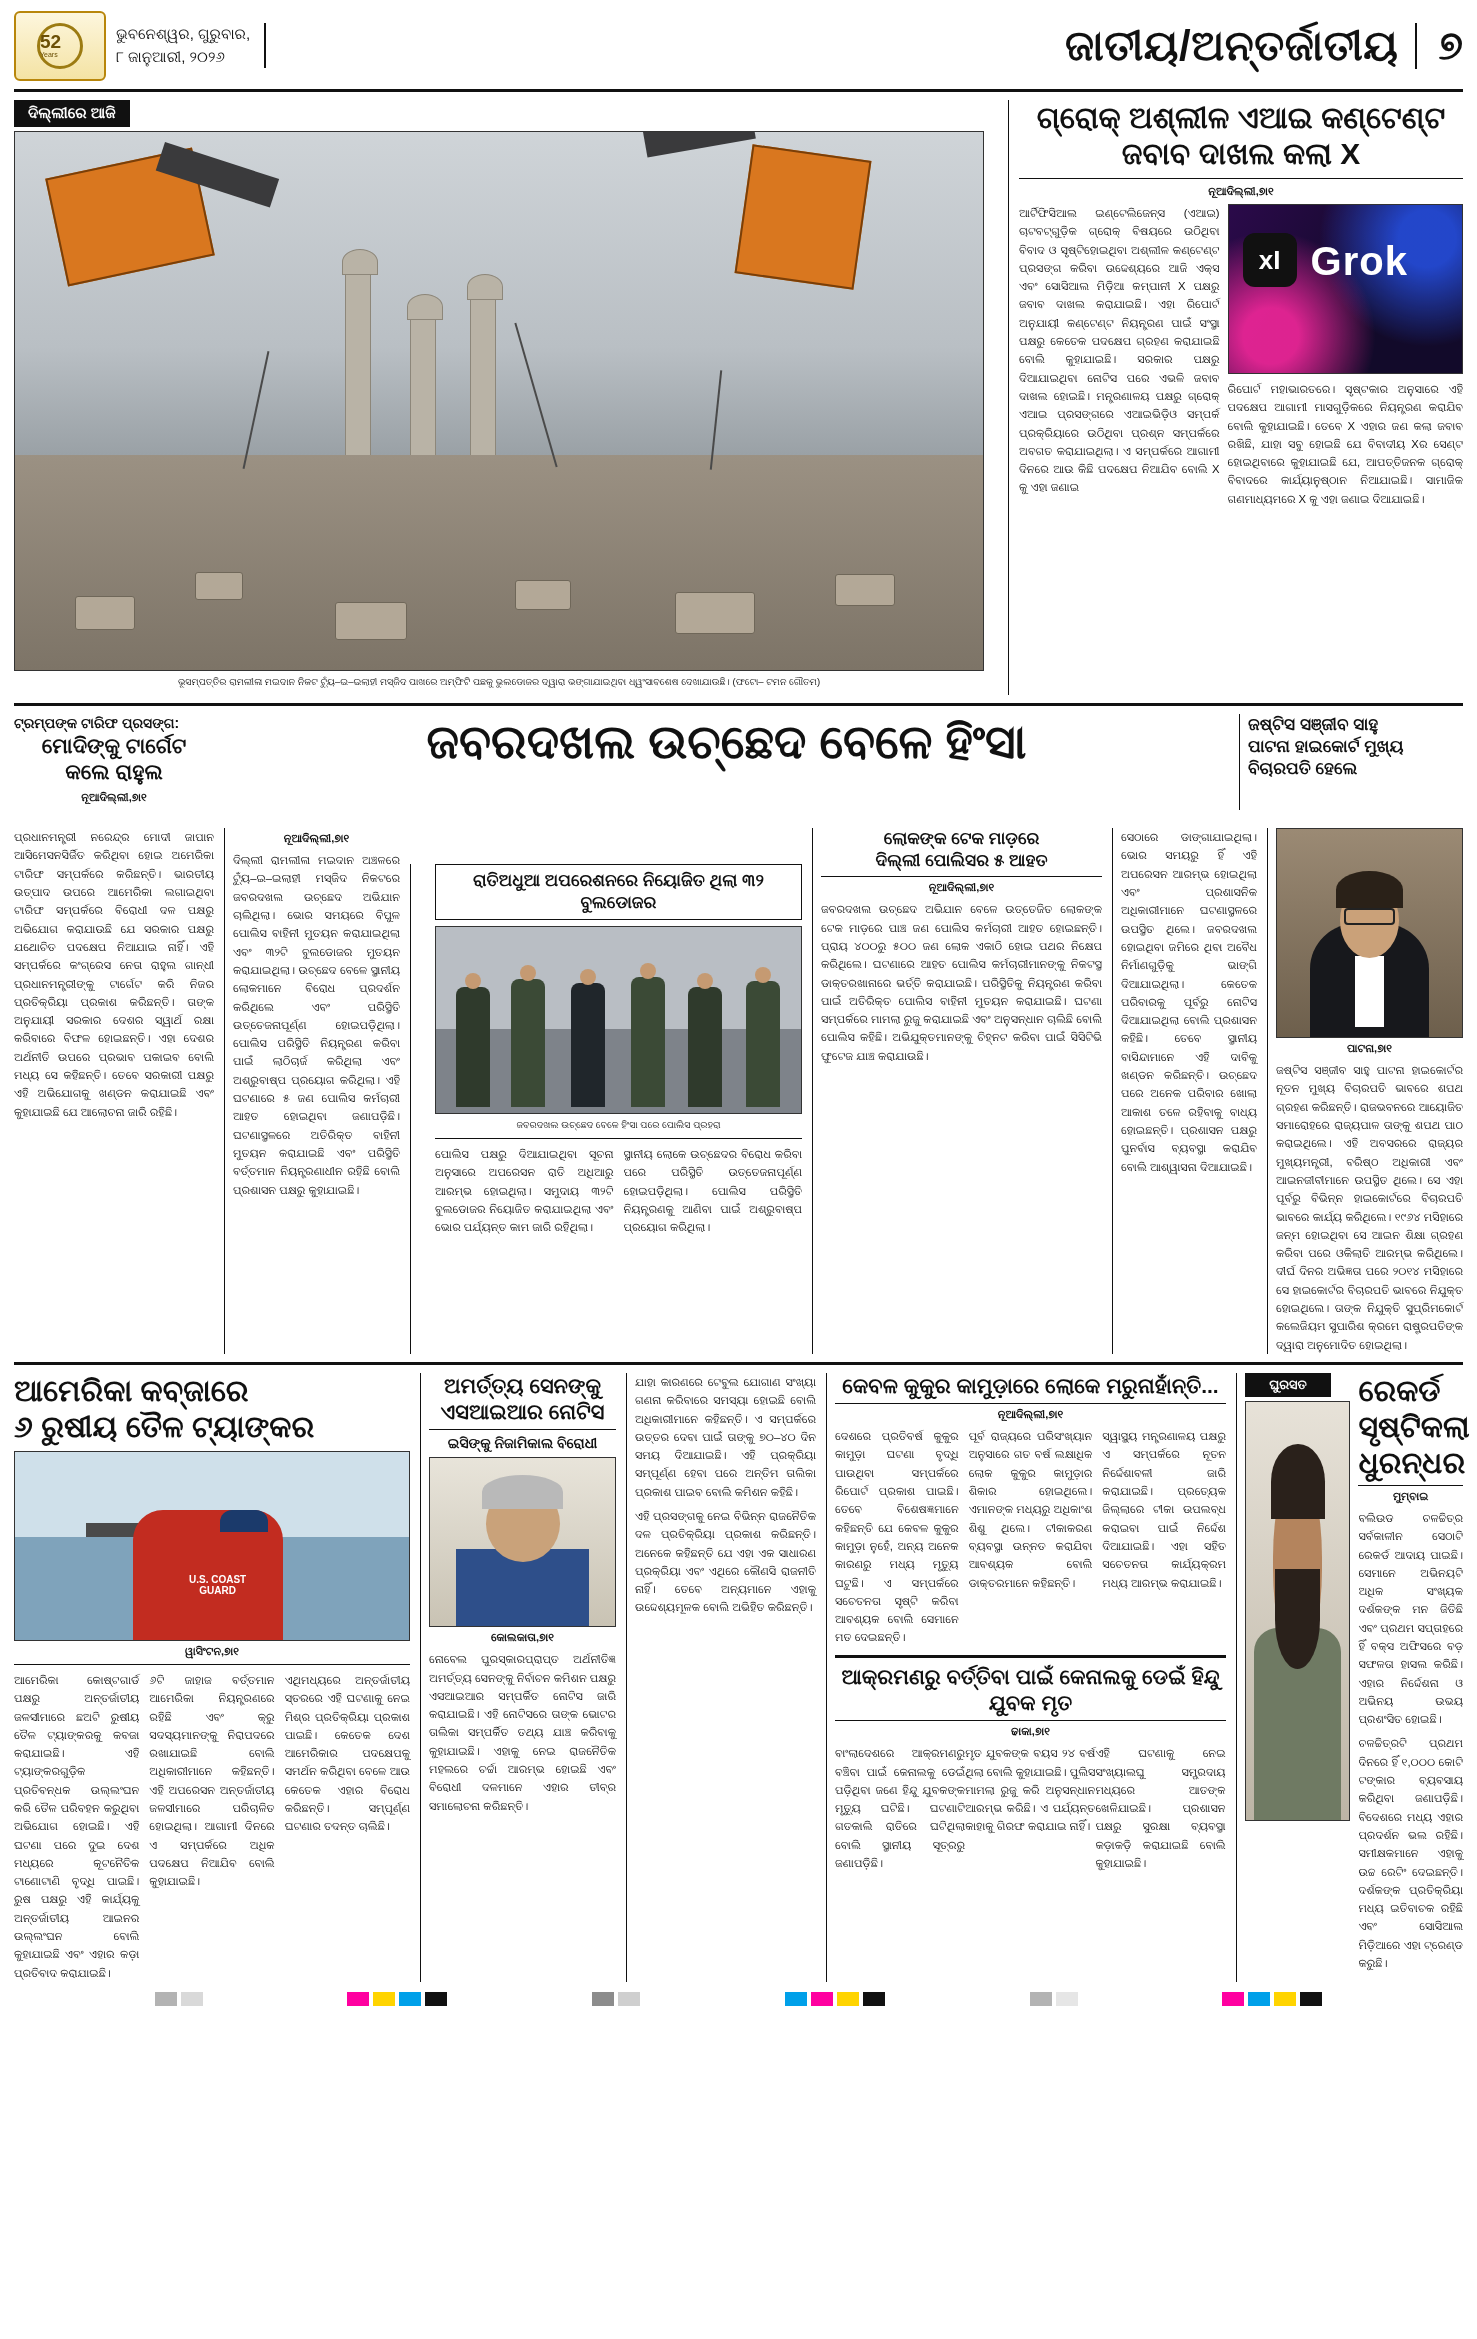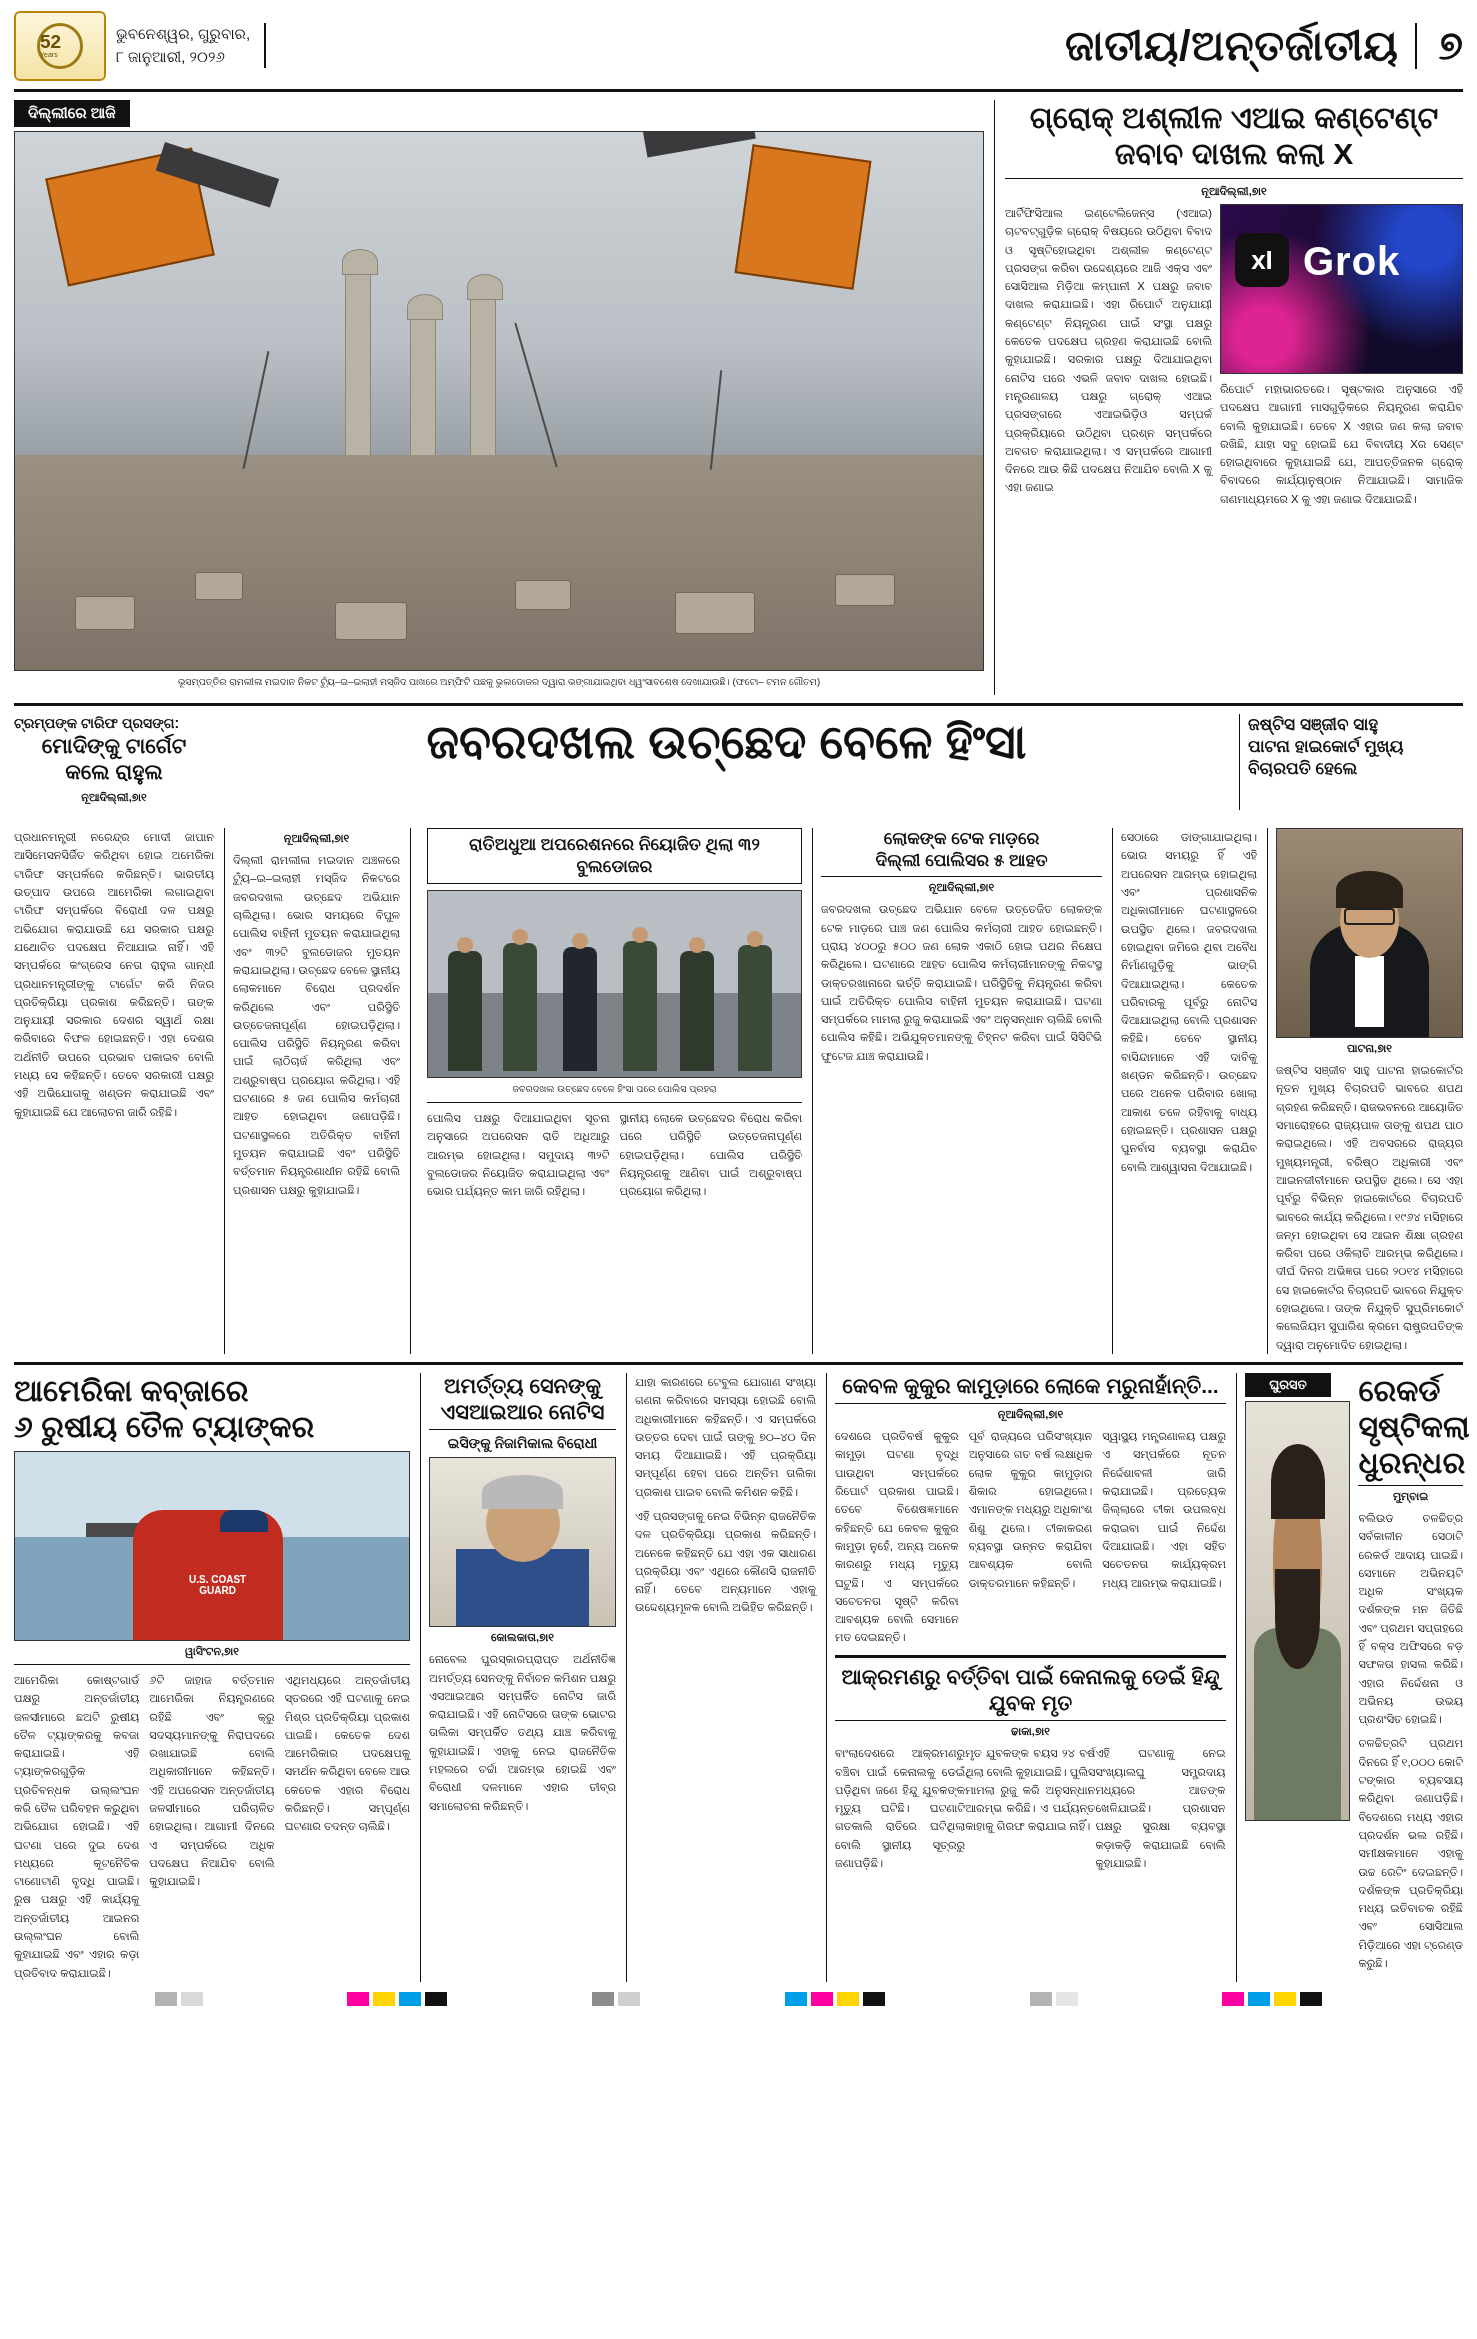--- a/index.html
+++ b/index.html
@@ -102,21 +102,21 @@
     hyphens: none;
   }
 
   .hl-xl { font-size: 47px; font-weight: bold; line-height: 1.12; text-align:center; }
   .hl-lg { font-size: 30px; font-weight: bold; line-height: 1.2; }
   .hl-md { font-size: 21px; font-weight: bold; line-height: 1.25; }
   .hl-sm { font-size: 17px; font-weight: bold; line-height: 1.3; }
   .hl-xs { font-size: 14px; font-weight: bold; line-height: 1.35; }
 
   
-  .top-sec { display:flex; gap: 10px; padding-top: 8px; }
+  .top-sec { display:flex; gap: 24px; padding-top: 8px; }
   .top-left { width: 970px; flex:0 0 auto; }
   .top-right { flex: 1 1 auto; border-left: 1px solid #111; padding-left: 10px; }
 
   .main-photo { width: 100%; height: 540px; border:1px solid #333; }
   
   .mp-sky { position:absolute; inset:0; background: linear-gradient(#cfd4d8 0%, #b9bfc4 40%, #9aa1a6 60%, #7d8488 100%); }
   .mp-minaret { position:absolute; bottom:170px; width:26px; background:#b9b3a6; border:1px solid #8d877a; }
   .mp-minaret:after {
     content:""; position:absolute; top:-22px; left:-4px; width:34px; height:24px;
     background:#b9b3a6; border:1px solid #8d877a; border-radius: 50% 50% 0 0;
@@ -136,21 +136,21 @@
   .grok-word { position:absolute; left:82px; top:34px; color:#fff; font-size:40px; font-weight:bold; letter-spacing:1px;}
   .grok-glow { position:absolute; inset:0; background:
       radial-gradient(circle at 18% 78%, rgba(255,40,160,.85) 0 12%, transparent 45%),
       radial-gradient(circle at 85% 20%, rgba(40,90,255,.75) 0 12%, transparent 45%),
       linear-gradient(120deg,#2b0a4a,#120a2a 60%);}
 
   
   .mid-sec { display:flex; gap:10px; margin-top: 10px; border-top: 3px solid #111; padding-top: 8px; }
   .col-1 { width: 200px; flex:0 0 auto; }
   .col-2 { width: 176px; flex:0 0 auto; border-left:1px solid #111; padding-left:8px; }
-  .col-3 { width: 392px; flex:0 0 auto; border-left:1px solid #111; padding-left:16px; }
+  .col-3 { width: 392px; flex:0 0 auto; border-left:1px solid #111; padding-left:24px;margin-top:36px; }
   .col-4 { width: 290px; flex:0 0 auto; border-left:1px solid #111; padding-left:8px; }
   .col-5 { flex:1 1 auto; border-left:1px solid #111; padding-left:8px; }
 
   .banner-hl {
     text-align: center;
     margin: 2px 0 8px 0;
   }
 
   .judge-photo { width: 100%; height: 210px; background:#7a6a58; position:relative; overflow:hidden; border:1px solid #333;}
   .jp-bg { position:absolute; inset:0; background: linear-gradient(#9b8a74,#6d5f4c); }

